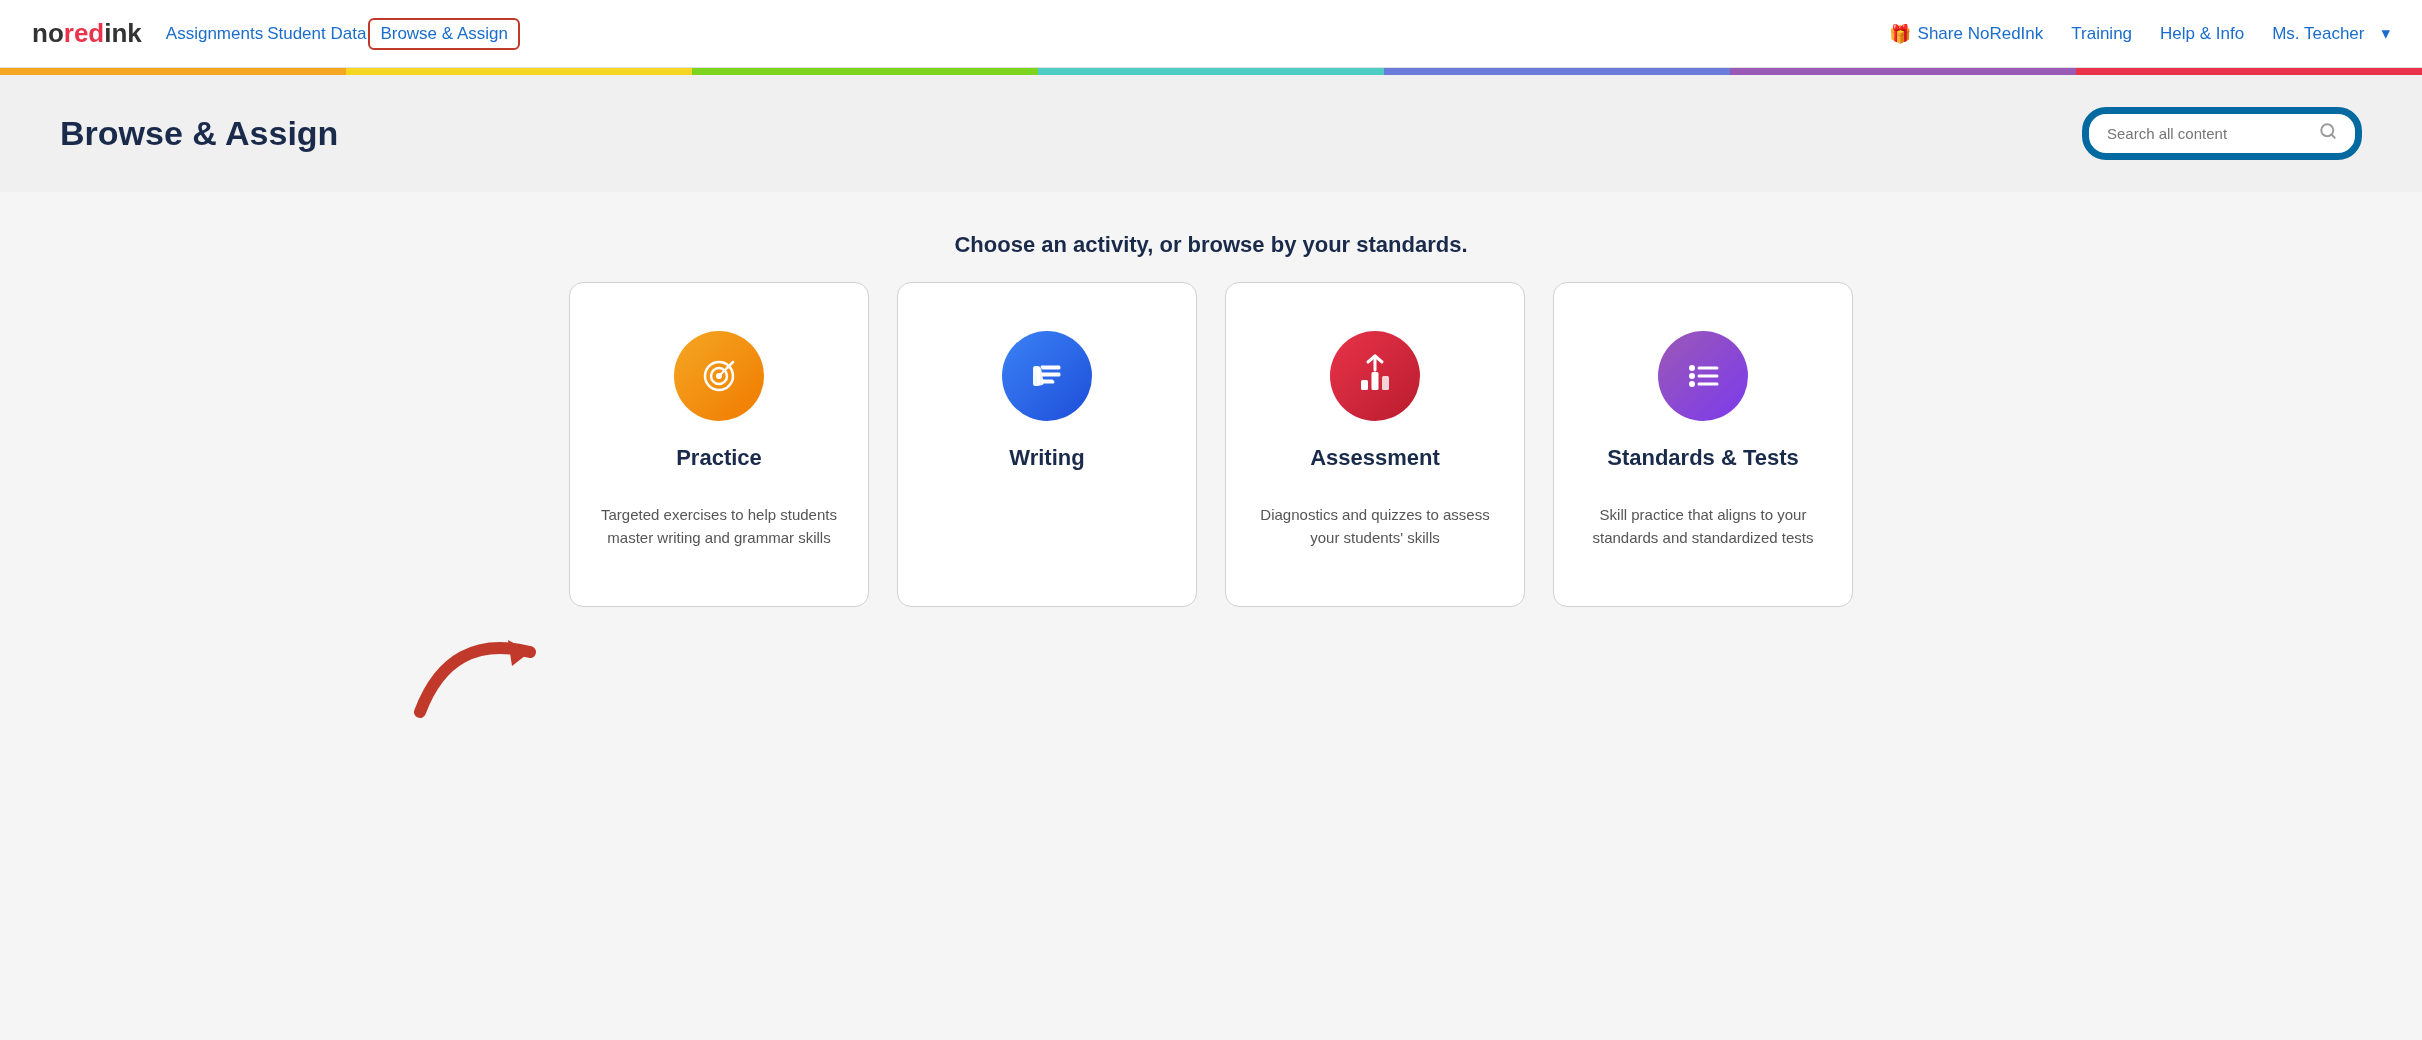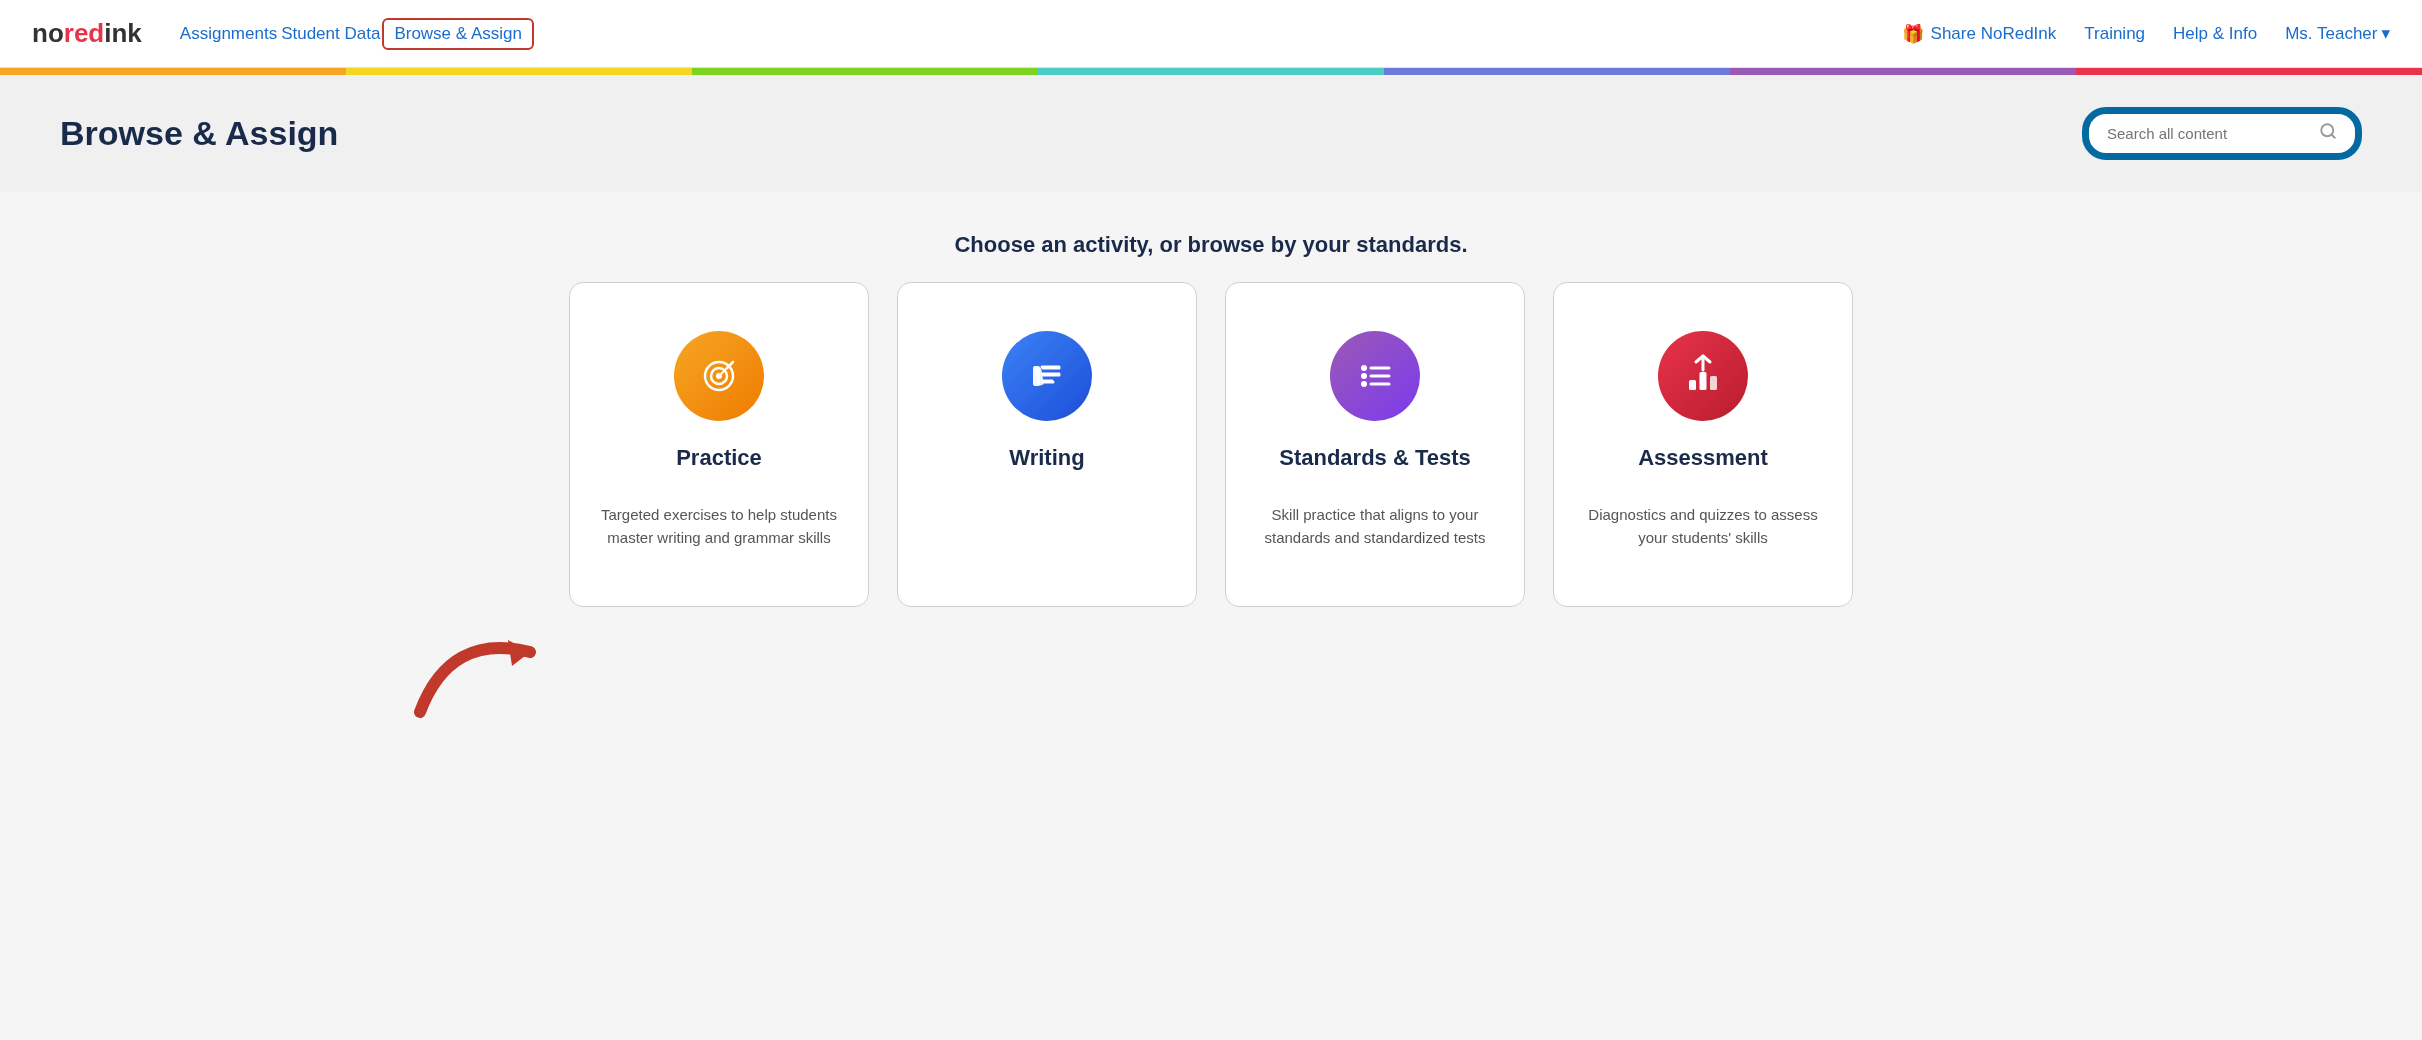--- a/index.html
+++ b/index.html
@@ -11,21 +11,21 @@
       display: flex;
       align-items: center;
       padding: 0 32px;
       height: 68px;
       border-bottom: 1px solid #e0e0e0;
     }
     .logo {
       font-size: 26px;
       font-weight: 700;
       color: #333;
-      margin-right: 36px;
+      margin-right: 22px;
       white-space: nowrap;
     }
     .logo span.no { color: #333; }
     .logo span.red { color: #e8334a; }
     .logo span.ink { color: #333; }
     .nav-left { display: flex; align-items: center; }
     .nav-left a {
       color: #1a6dcc;
       text-decoration: none;
       font-size: 17px;
@@ -55,21 +55,21 @@
       gap: 6px;
     }
     .gift-icon { color: #e8334a; font-size: 18px; }
     .teacher-dropdown {
       color: #1a6dcc;
       font-size: 17px;
       font-weight: 500;
       cursor: pointer;
       display: flex;
       align-items: center;
-      gap: 4px;
+      gap: 17px;
     }
 
     
     .rainbow-bar {
       height: 7px;
       display: flex;
       width: 100%;
     }
     .rainbow-bar .s1 { background: #f5a623; flex: 1; }
     .rainbow-bar .s2 { background: #f5d623; flex: 1; }
@@ -271,49 +271,49 @@
           <rect x="8" y="12" width="7" height="20" rx="2" fill="white" opacity="0.95"></rect>
           <line x1="17" y1="13" x2="34" y2="13" stroke="white" stroke-width="2.8" stroke-linecap="round"></line>
           <line x1="17" y1="20" x2="34" y2="20" stroke="white" stroke-width="2.8" stroke-linecap="round"></line>
           <line x1="17" y1="27" x2="27" y2="27" stroke="white" stroke-width="2.8" stroke-linecap="round"></line>
         </svg>
       </div>
       <div class="card-title">Writing</div>
     </div>
 
     <div class="card">
+      <div class="card-icon-circle icon-assessment circle-icon">
+
+        <svg viewBox="0 0 44 44" fill="none" xmlns="http://www.w3.org/2000/svg">
+          <rect x="8" y="26" width="7" height="10" rx="1.5" fill="white"></rect>
+          <rect x="18.5" y="18" width="7" height="18" rx="1.5" fill="white"></rect>
+          <rect x="29" y="22" width="7" height="14" rx="1.5" fill="white" opacity="0.8"></rect>
+          <polyline points="29,8 22,2 15,8" stroke="white" stroke-width="3" stroke-linecap="round" stroke-linejoin="round" fill="none"></polyline>
+          <line x1="22" y1="2" x2="22" y2="16" stroke="white" stroke-width="3" stroke-linecap="round"></line>
+        </svg>
+      </div>
+      <div class="card-title">Assessment</div>
+      <div class="card-desc">Diagnostics and quizzes to assess your students' skills</div>
+    </div>
+
+    <div class="card">
       <div class="card-icon-circle icon-standards circle-icon">
 
         <svg viewBox="0 0 44 44" fill="none" xmlns="http://www.w3.org/2000/svg">
           <circle cx="11" cy="14" r="3" fill="white"></circle>
           <line x1="18" y1="14" x2="36" y2="14" stroke="white" stroke-width="3" stroke-linecap="round"></line>
           <circle cx="11" cy="22" r="3" fill="white"></circle>
           <line x1="18" y1="22" x2="36" y2="22" stroke="white" stroke-width="3" stroke-linecap="round"></line>
           <circle cx="11" cy="30" r="3" fill="white"></circle>
           <line x1="18" y1="30" x2="36" y2="30" stroke="white" stroke-width="3" stroke-linecap="round"></line>
         </svg>
       </div>
       <div class="card-title">Standards &amp; Tests</div>
       <div class="card-desc">Skill practice that aligns to your standards and standardized tests</div>
     </div>
 
-    <div class="card">
-      <div class="card-icon-circle icon-assessment circle-icon">
-
-        <svg viewBox="0 0 44 44" fill="none" xmlns="http://www.w3.org/2000/svg">
-          <rect x="8" y="26" width="7" height="10" rx="1.5" fill="white"></rect>
-          <rect x="18.5" y="18" width="7" height="18" rx="1.5" fill="white"></rect>
-          <rect x="29" y="22" width="7" height="14" rx="1.5" fill="white" opacity="0.8"></rect>
-          <polyline points="29,8 22,2 15,8" stroke="white" stroke-width="3" stroke-linecap="round" stroke-linejoin="round" fill="none"></polyline>
-          <line x1="22" y1="2" x2="22" y2="16" stroke="white" stroke-width="3" stroke-linecap="round"></line>
-        </svg>
-      </div>
-      <div class="card-title">Assessment</div>
-      <div class="card-desc">Diagnostics and quizzes to assess your students' skills</div>
-    </div>
-
     <svg class="arrow-overlay" viewBox="0 0 200 160" xmlns="http://www.w3.org/2000/svg">
       <path d="M 30 140 Q 60 60 140 80" stroke="#c0392b" stroke-width="12" fill="none" stroke-linecap="round"></path>
       <polygon points="140,80 118,68 122,94" fill="#c0392b"></polygon>
     </svg>
 
   </div>
 </div>
 
 </body></html>

